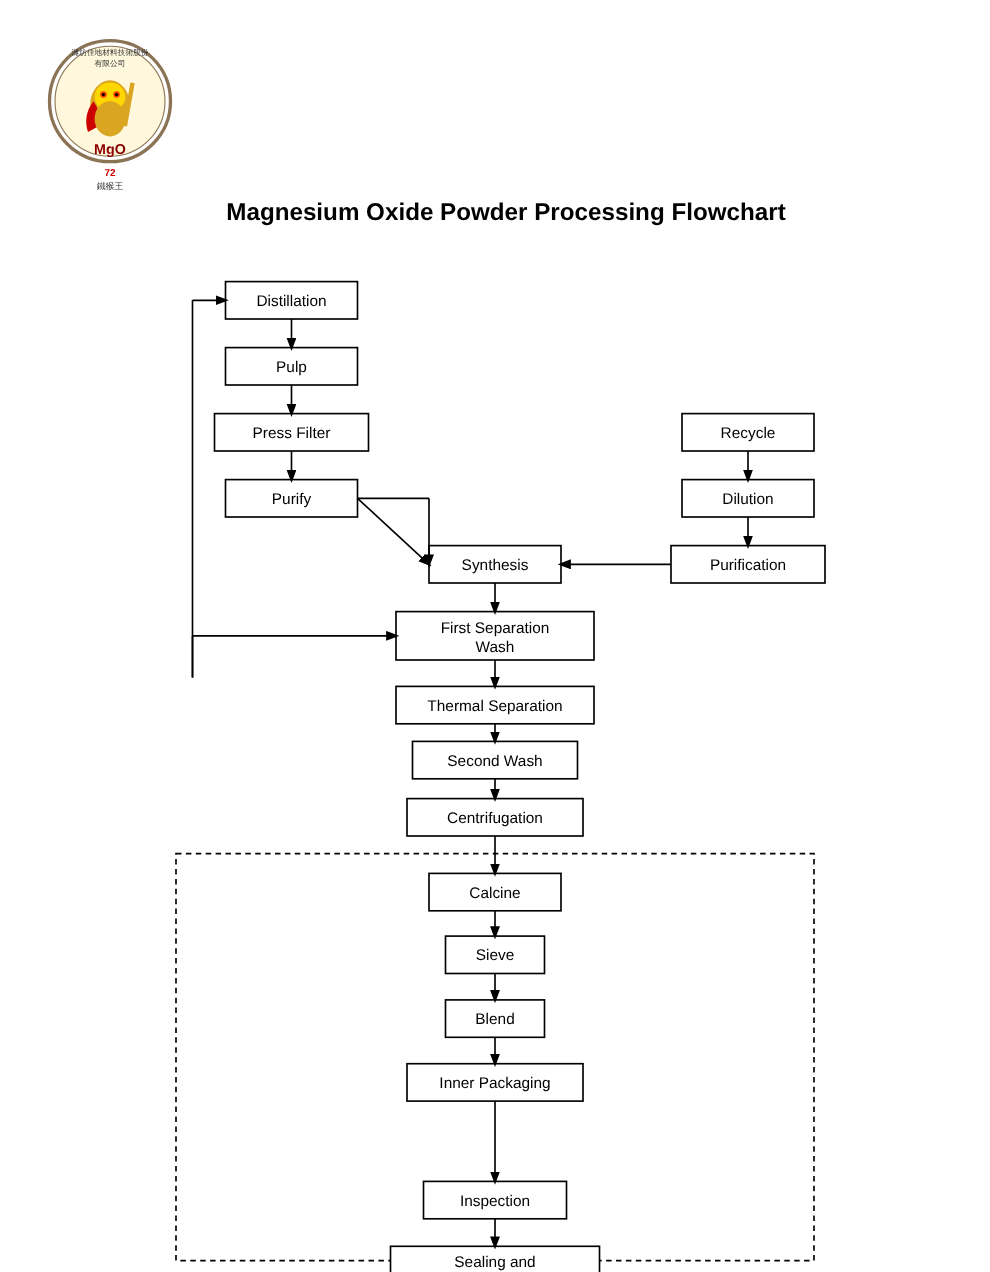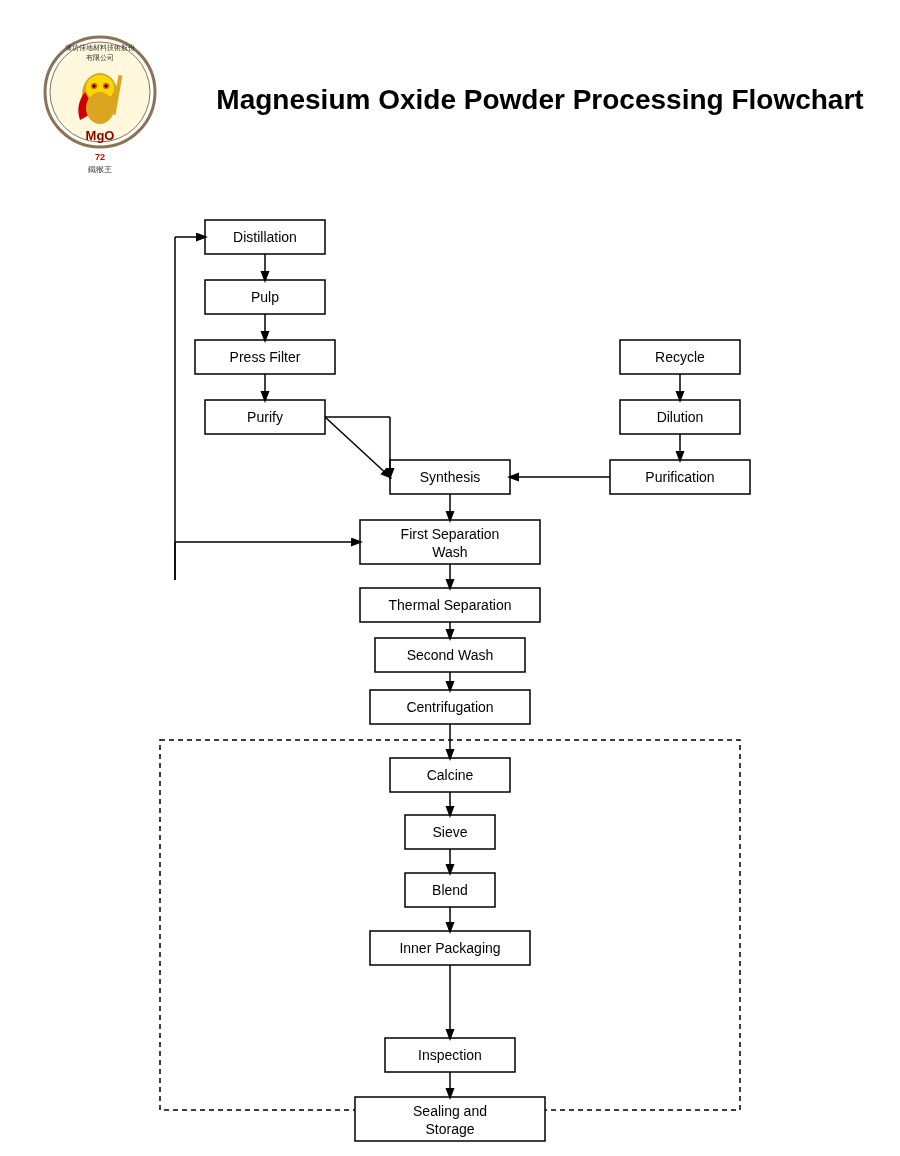--- a/index.html
+++ b/index.html
@@ -14,22 +14,22 @@
     .page-container {
       width: 900px;
       min-height: 1156px;
       background: #fff;
       position: relative;
       padding: 20px;
     }
 
     .header-area {
       display: flex;
-      align-items: center;
-      margin-bottom: 10px;
+      margin-bottom: 20px;
+      flex-direction: column;
     }
 
     .logo-area {
       width: 160px;
       height: 160px;
       position: relative;
       flex-shrink: 0;
     }
 
     .logo-svg {
@@ -37,21 +37,21 @@
       height: 160px;
     }
 
     .title-area {
       flex: 1;
       text-align: center;
       padding-left: 20px;
     }
 
     .main-title {
-      font-size: 28px;
+      font-size: 22px;
       font-weight: bold;
       color: #000;
     }
 
     
     .flowchart {
       position: relative;
       width: 860px;
       margin: 0 auto;
     }

